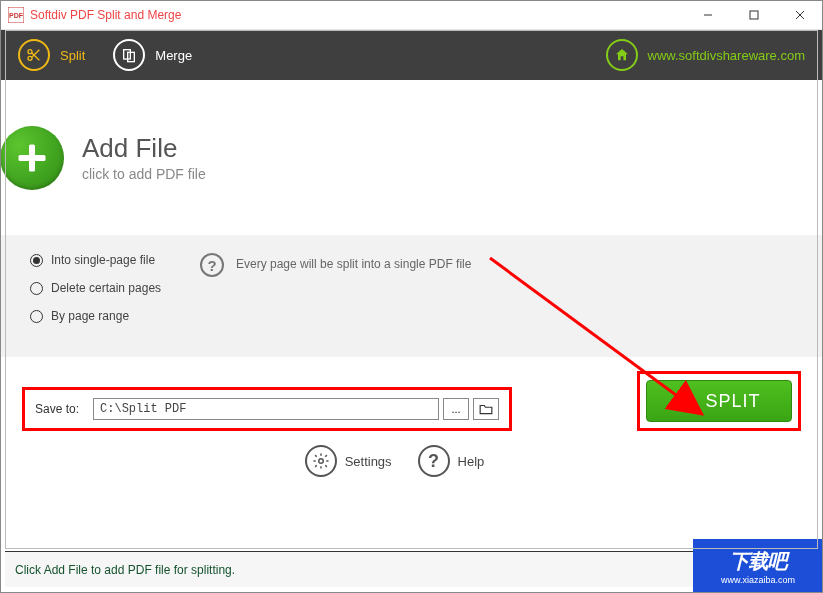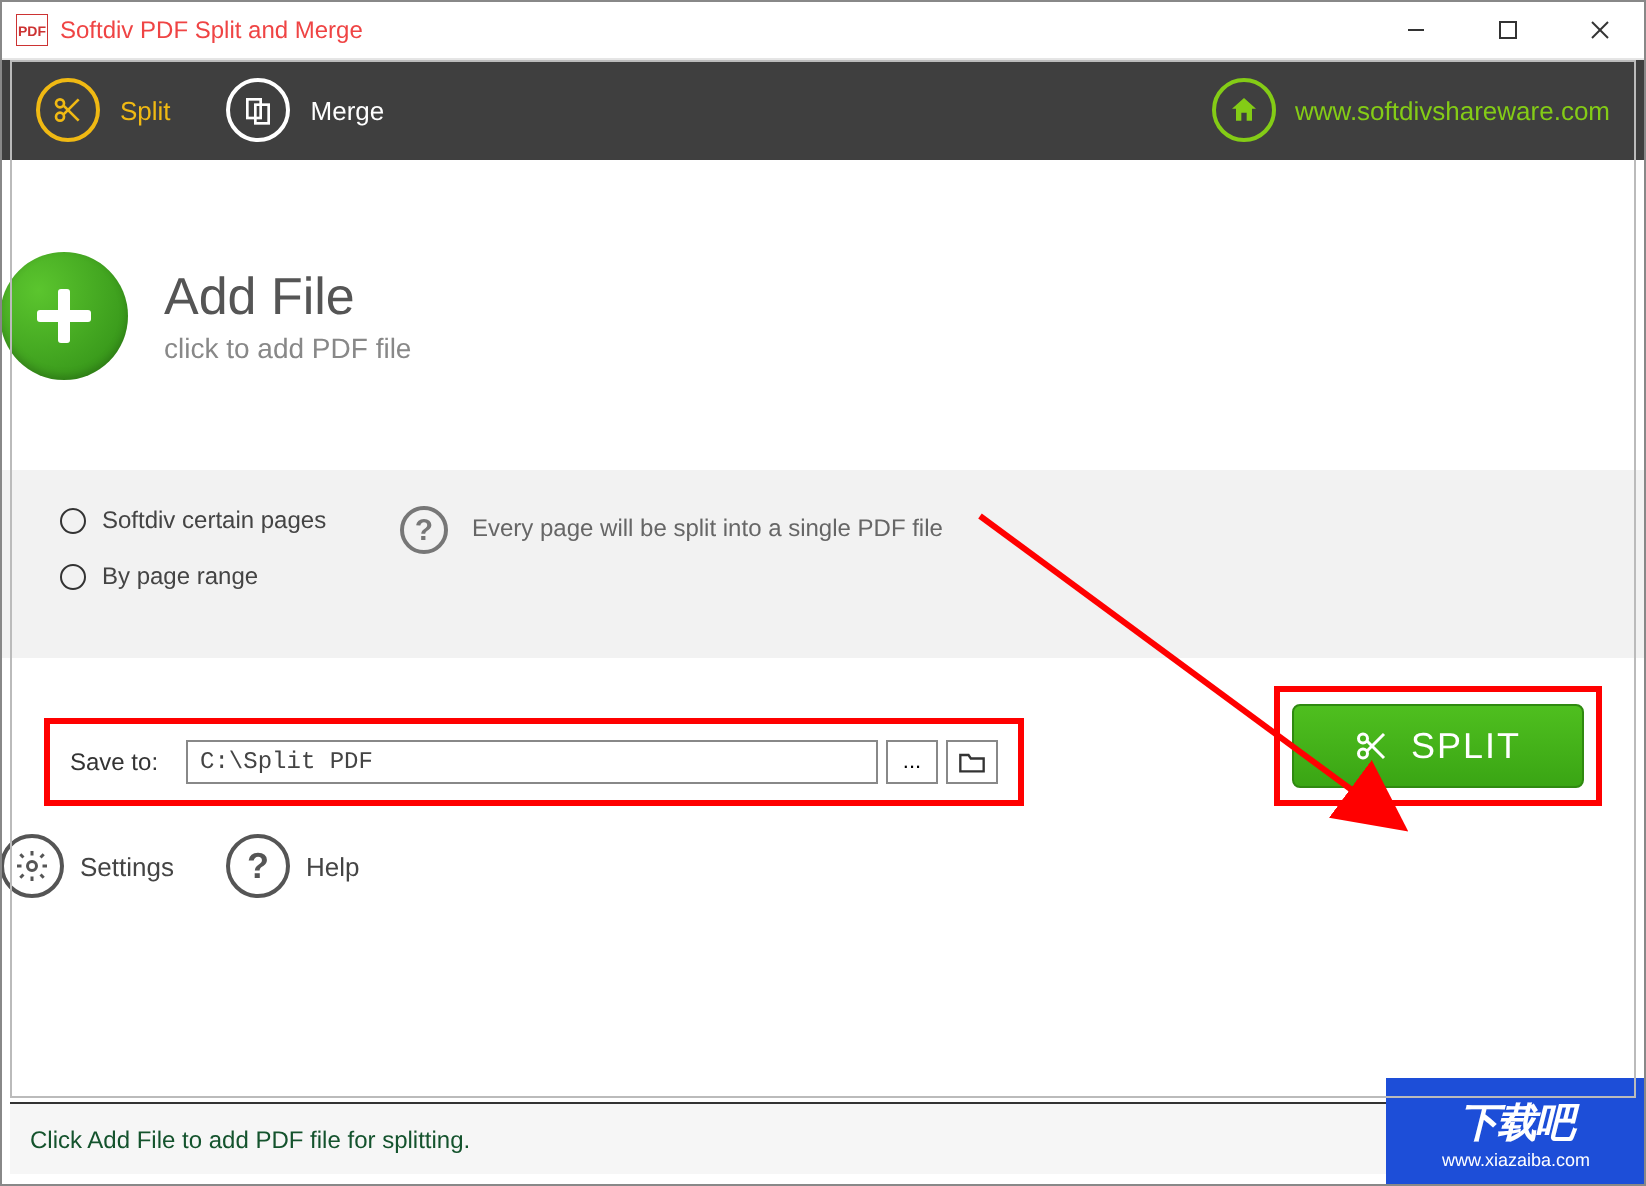--- a/index.html
+++ b/index.html
@@ -40,21 +40,21 @@
 .save-row-wrap { padding: 14px 22px 8px 22px; display: flex; align-items: flex-end; }
 .save-box { border: 3px solid #ff0000; padding: 8px 10px; display: flex; align-items: center; flex: 0 0 auto; width: 490px; }
 .save-label { font-size: 12px; color: #333; margin-right: 14px; }
 .save-input { flex: 1; height: 22px; border: 1px solid #888; padding: 0 6px; font-size: 12px; color: #444; background: #fff; font-family: Liberation Mono, monospace; }
 .mini-btn { width: 26px; height: 22px; border: 1px solid #888; background: #fff; margin-left: 4px; display: flex; align-items: center; justify-content: center; cursor: pointer; font-size: 11px; }
 .split-box { border: 3px solid #ff0000; margin-left: auto; padding: 6px; }
 .split-btn { width: 146px; height: 42px; background: linear-gradient(#4fbf1f, #3aa514); border: 1px solid #2f8a10; border-radius: 4px; color: #fff; font-size: 18px; display: flex; align-items: center; justify-content: center; cursor: pointer; letter-spacing: 1px; }
 .split-btn svg { margin-right: 10px; }
 
 
-.bottom-icons { display: flex; justify-content: flex-start; padding: 6px 34px 0 0; gap: 26px; }
+.bottom-icons { display: flex; justify-content: center; padding: 6px 34px 0 0; gap: 26px; }
 .bot-item { display: flex; align-items: center; cursor: pointer; font-size: 13px; color: #444; }
 .bot-circle { width: 32px; height: 32px; border: 2px solid #555; border-radius: 50%; display: flex; align-items: center; justify-content: center; margin-right: 8px; color: #555; }
 
 
 .statusbar { position: absolute; left: 5px; right: 5px; bottom: 6px; height: 36px; border-top: 1.5px solid #333; display: flex; align-items: center; padding: 0 10px; font-size: 12px; color: #14532d; background: #f6f6f6; }
 
 
 .arrow-svg { position: absolute; left: 480px; top: 248px; pointer-events: none; }
 
 
@@ -137,22 +137,26 @@
     <div class="addfile-text">
       <h2>Add File</h2>
       <p>click to add PDF file</p>
     </div>
   </div>
 </div>
 
 <div class="options-panel">
   <div class="radio-col">
     <div class="radio-row">
+        <span class="radio-dot checked"></span>
+        <span>Into single-page file</span>
+      </div>
+    <div class="radio-row">
         <span class="radio-dot"></span>
-        <span>Softdiv certain pages</span>
+        <span>Delete certain pages</span>
       </div>
     <div class="radio-row">
         <span class="radio-dot"></span>
         <span>By page range</span>
       </div>
   </div>
   <div class="desc-col">
     <div class="q-circle">?</div>
     <div class="desc-text">Every page will be split into a single PDF file</div>
   </div>

